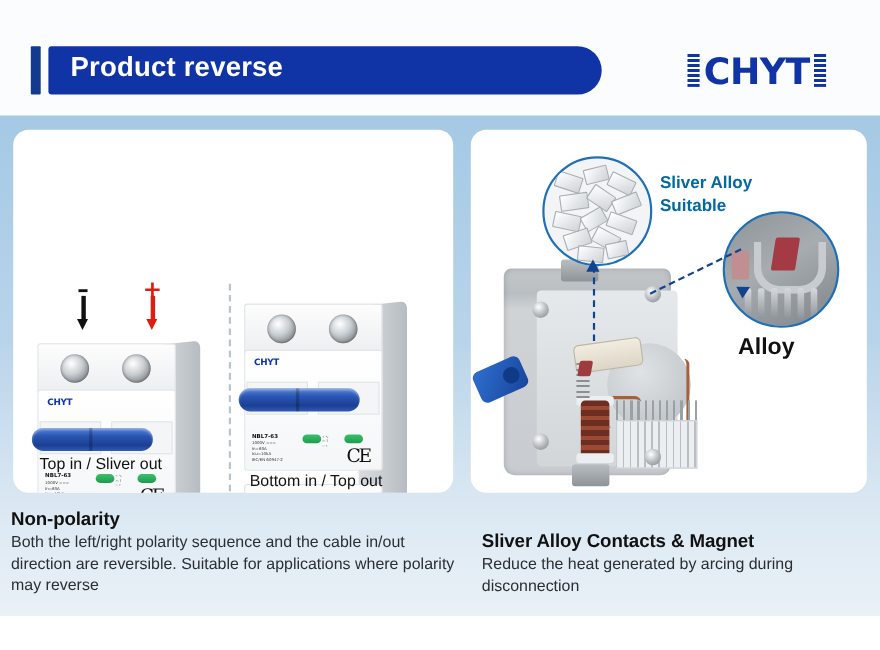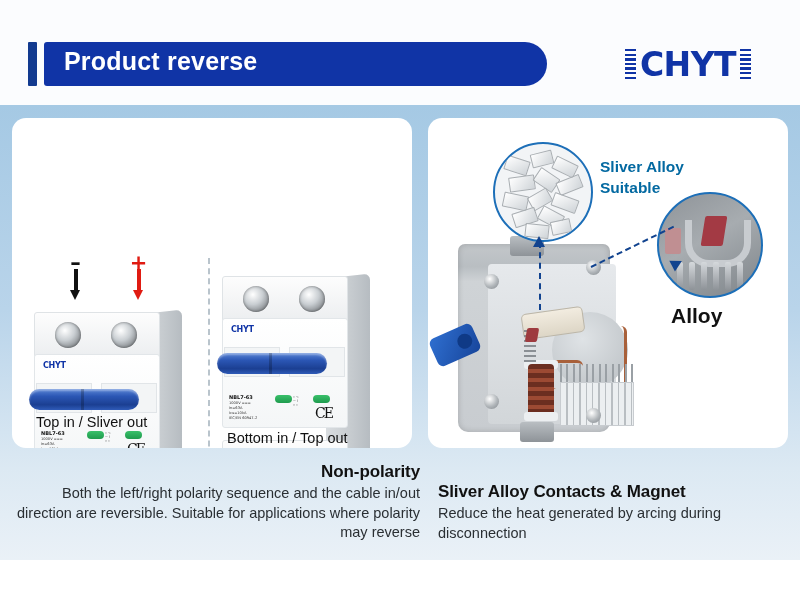--- a/index.html
+++ b/index.html
@@ -138,21 +138,21 @@
     line-height:5px;font-family:"DejaVu Sans",sans-serif;
   }
   .bk-label .model{font-size:5px;font-weight:bold;color:#111;display:block;margin-bottom:1px;}
   .bk-led{
     position:absolute;top:76px;width:17px;height:8px;border-radius:4px;
     background:linear-gradient(to bottom,#39c06a,#1f9b4e);
   }
   .bk-led.l{left:52px;}
   .bk-led.r{left:90px;}
   .bk-ce{
-    position:absolute;left:92px;top:86px;font-size:14px;color:#111;
+    position:absolute;left:92px;top:86px;font-size:17px;color:#111;
     font-family:"DejaVu Serif",serif;letter-spacing:-2px;
   }
   .bk-sch{
     position:absolute;left:70px;top:76px;font-size:3.4px;color:#555;line-height:4px;
   }
 
   .bk-caption{
     position:absolute;font-size:14.5px;color:#111;white-space:nowrap;
   }
 
@@ -273,21 +273,21 @@
     background:radial-gradient(circle at 38% 33%,#ffffff,#b0b5b9 55%,#80858a);
   }
   .mech-term{
     position:absolute;width:34px;height:20px;border-radius:3px;
     background:linear-gradient(to bottom,#b9bec2,#8e9398);
   }
   .mech-red{position:absolute;left:38px;top:64px;width:12px;height:14px;background:#9e3b3f;border-radius:2px;transform:skewX(-10deg);}
 
   
   .cap{position:absolute;}
-  .cap-left{left:10px;top:462px;width:410px;text-align:right;}
+  .cap-left{left:10px;top:462px;width:410px;}
   .cap-right{left:438px;top:482px;width:350px;}
   .cap h3{
     margin:0 0 2px 0;font-size:17px;font-weight:bold;color:#111;letter-spacing:-0.1px;
   }
   .cap p{
     margin:0;font-size:14.5px;color:#2a2f33;line-height:19.5px;
   }
 </style>
 </head>
 <body>

